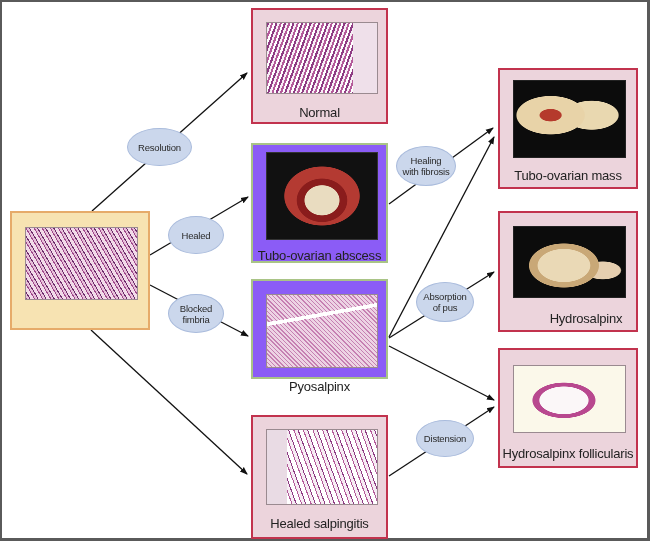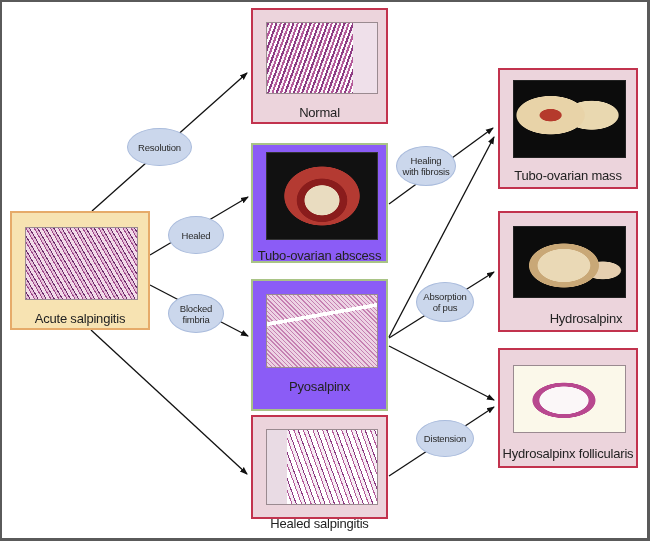--- a/index.html
+++ b/index.html
@@ -60,39 +60,38 @@
     <line x1="389" y1="204" x2="493" y2="128" marker-end="url(#arrow)"></line>
     <line x1="389" y1="337" x2="494" y2="137" marker-end="url(#arrow)"></line>
     <line x1="389" y1="338" x2="494" y2="272" marker-end="url(#arrow)"></line>
     <line x1="389" y1="346" x2="494" y2="400" marker-end="url(#arrow)"></line>
     <line x1="389" y1="476" x2="494" y2="407" marker-end="url(#arrow)"></line>
   </g>
 </svg>
 
 <div class="box yellow" style="left:10px; top:211px; width:140px; height:119px;">
   <div class="img histo-acute" style="left:13px; top:14px; width:113px; height:73px;"></div>
-  <div class="caption" style="top:98px;">Acute salpingitis</div>
 </div>
 
 <div class="box pink" style="left:251px; top:8px; width:137px; height:116px;">
   <div class="img histo-normal" style="left:13px; top:12px; width:112px; height:72px;"></div>
   <div class="caption" style="top:95px;">Normal</div>
 </div>
 
 <div class="box green" style="left:251px; top:143px; width:137px; height:120px;">
   <div class="img gross-abscess" style="left:13px; top:7px; width:112px; height:88px; border-color:#333;"></div>
   <div class="caption" style="top:103px;">Tubo-ovarian abscess</div>
 </div>
 
-<div class="box green" style="left:251px; top:279px; width:137px; height:132px;">
+<div class="box green" style="left:251px; top:279px; width:137px; height:100px;">
   <div class="img histo-pyo" style="left:13px; top:13px; width:112px; height:74px;"></div>
   <div class="caption" style="top:98px;">Pyosalpinx</div>
 </div>
 
-<div class="box pink" style="left:251px; top:415px; width:137px; height:104px;">
+<div class="box pink" style="left:251px; top:415px; width:137px; height:124px;">
   <div class="img histo-healed" style="left:13px; top:12px; width:112px; height:76px;"></div>
   <div class="caption" style="top:99px;">Healed salpingitis</div>
 </div>
 
 <div class="box pink" style="left:498px; top:68px; width:140px; height:121px;">
   <div class="img gross-mass" style="left:13px; top:10px; width:113px; height:78px; border-color:#222;"></div>
   <div class="caption" style="top:98px;">Tubo-ovarian mass</div>
 </div>
 
 <div class="box pink" style="left:498px; top:211px; width:140px; height:121px;">

